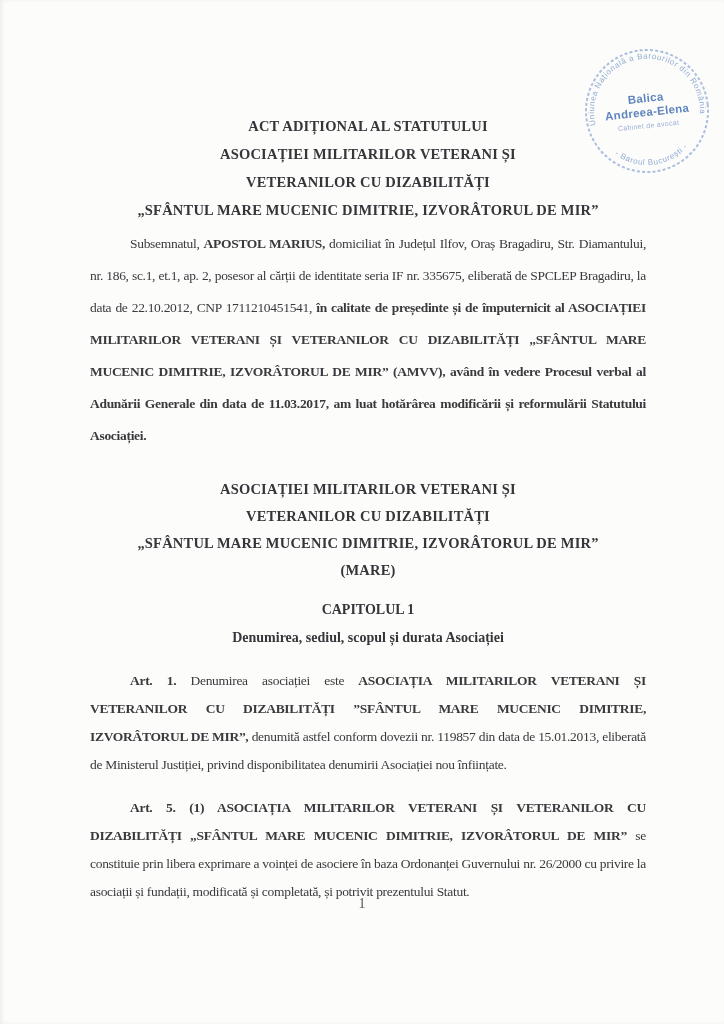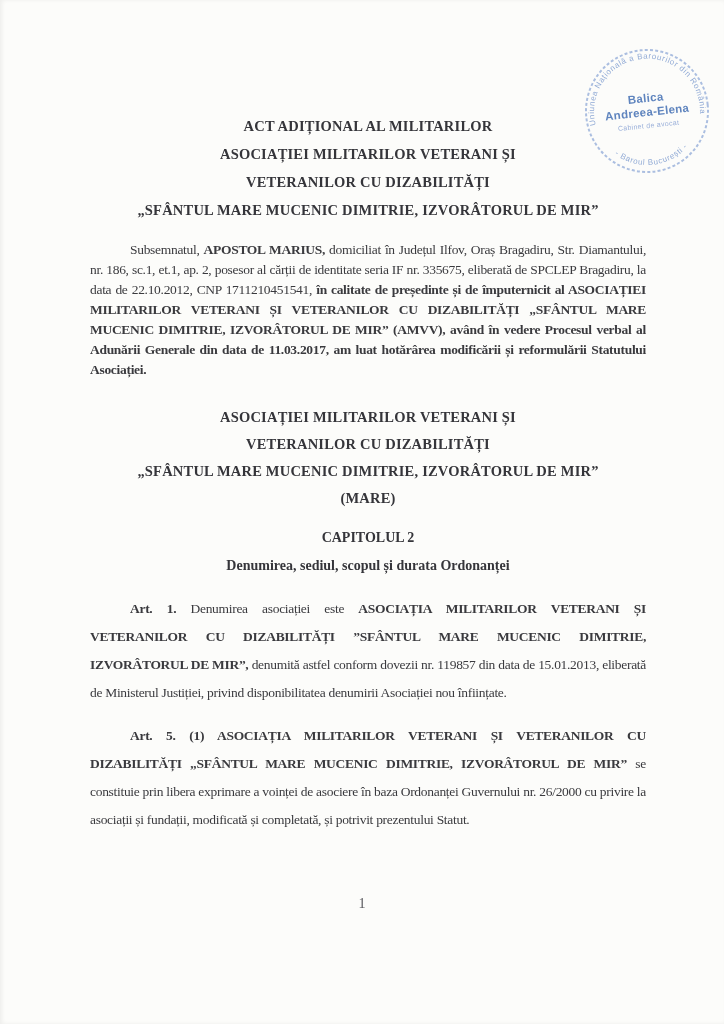--- a/index.html
+++ b/index.html
@@ -36,21 +36,21 @@
     line-height:27px;
     color:#35353a;
     letter-spacing:0.2px;
   }
   .para {
     font-size:13.5px;
     text-align:justify;
     text-indent:40px;
     letter-spacing:-0.3px;
   }
-  .intro-para { margin-top:16px; line-height:20px; }
+  .intro-para { margin-top:4px; line-height:32px; }
   .chapter-head {
     margin-top:12px;
     text-align:center;
     font-weight:bold;
     font-size:14px;
     line-height:28px;
     color:#35353a;
   }
   .articles { margin-top:4px; }
   .articles .para { line-height:28px;margin-top:15px; }
@@ -108,38 +108,38 @@
       </text>
       <text x="65" y="56" text-anchor="middle" class="stamp-name-font" fill="#4470b4">Balica</text>
       <text x="65" y="70" text-anchor="middle" class="stamp-name-font" fill="#4470b4">Andreea-Elena</text>
       <text x="65" y="82" text-anchor="middle" class="stamp-sub-font" fill="#8aa3d4">Cabinet de avocat</text>
     </svg>
   </div>
 
   <div class="content">
 
     <div class="doc-title">
-        <div>ACT ADIȚIONAL AL MILITARILOR</div>
+        <div>ACT ADIȚIONAL AL STATUTULUI</div>
         <div>ASOCIAȚIEI MILITARILOR VETERANI ȘI</div>
         <div>VETERANILOR CU DIZABILITĂȚI</div>
         <div>„SFÂNTUL MARE MUCENIC DIMITRIE, IZVORÂTORUL DE MIR”</div>
       </div>
 
     <p class="para intro-para"><span>Subsemnatul, </span><span class="b">APOSTOL MARIUS,</span><span> domiciliat în Județul Ilfov, Oraș Bragadiru, Str. Diamantului, nr. 186, sc.1, et.1, ap. 2,  posesor al cărții de identitate seria IF nr. 335675, eliberată de SPCLEP Bragadiru, la data de 22.10.2012, CNP 1711210451541, </span><span class="b">în calitate de președinte și de împuternicit al ASOCIAȚIEI MILITARILOR VETERANI ȘI VETERANILOR CU DIZABILITĂȚI „SFÂNTUL MARE MUCENIC DIMITRIE, IZVORÂTORUL DE MIR” (AMVV), având în vedere Procesul verbal al Adunării Generale din data de 11.03.2017, am luat hotărârea modificării și reformulării Statutului Asociației.</span></p>
 
     <div class="statute-title">
         <div>ASOCIAȚIEI MILITARILOR VETERANI ȘI</div>
         <div>VETERANILOR CU DIZABILITĂȚI</div>
         <div>„SFÂNTUL MARE MUCENIC DIMITRIE, IZVORÂTORUL DE MIR”</div>
         <div>(MARE)</div>
       </div>
 
     <div class="chapter-head">
-      <div>CAPITOLUL 2</div>
-      <div>Denumirea, sediul, scopul și durata Ordonanței</div>
+      <div>CAPITOLUL 1</div>
+      <div>Denumirea, sediul, scopul și durata Asociației</div>
     </div>
 
     <div class="articles">
       <p class="para"><span class="b">Art. 1.</span><span> Denumirea asociației este </span><span class="b">ASOCIAȚIA MILITARILOR VETERANI ȘI VETERANILOR CU DIZABILITĂȚI ”SFÂNTUL MARE MUCENIC DIMITRIE, IZVORÂTORUL DE MIR”,</span><span> denumită astfel conform dovezii nr. 119857 din data de 15.01.2013, eliberată de Ministerul Justiției, privind disponibilitatea denumirii Asociației nou înființate.</span></p>
       <p class="para"><span class="b">Art. 5. (1) ASOCIAȚIA MILITARILOR VETERANI ȘI VETERANILOR CU DIZABILITĂȚI „SFÂNTUL MARE MUCENIC DIMITRIE, IZVORÂTORUL DE MIR”</span><span> se constituie prin libera exprimare a voinței de asociere în baza Ordonanței Guvernului nr. 26/2000 cu privire la asociații și fundații, modificată și completată, și potrivit prezentului Statut.</span></p>
     </div>
 
   </div>
 
   <div class="page-number">1</div>

